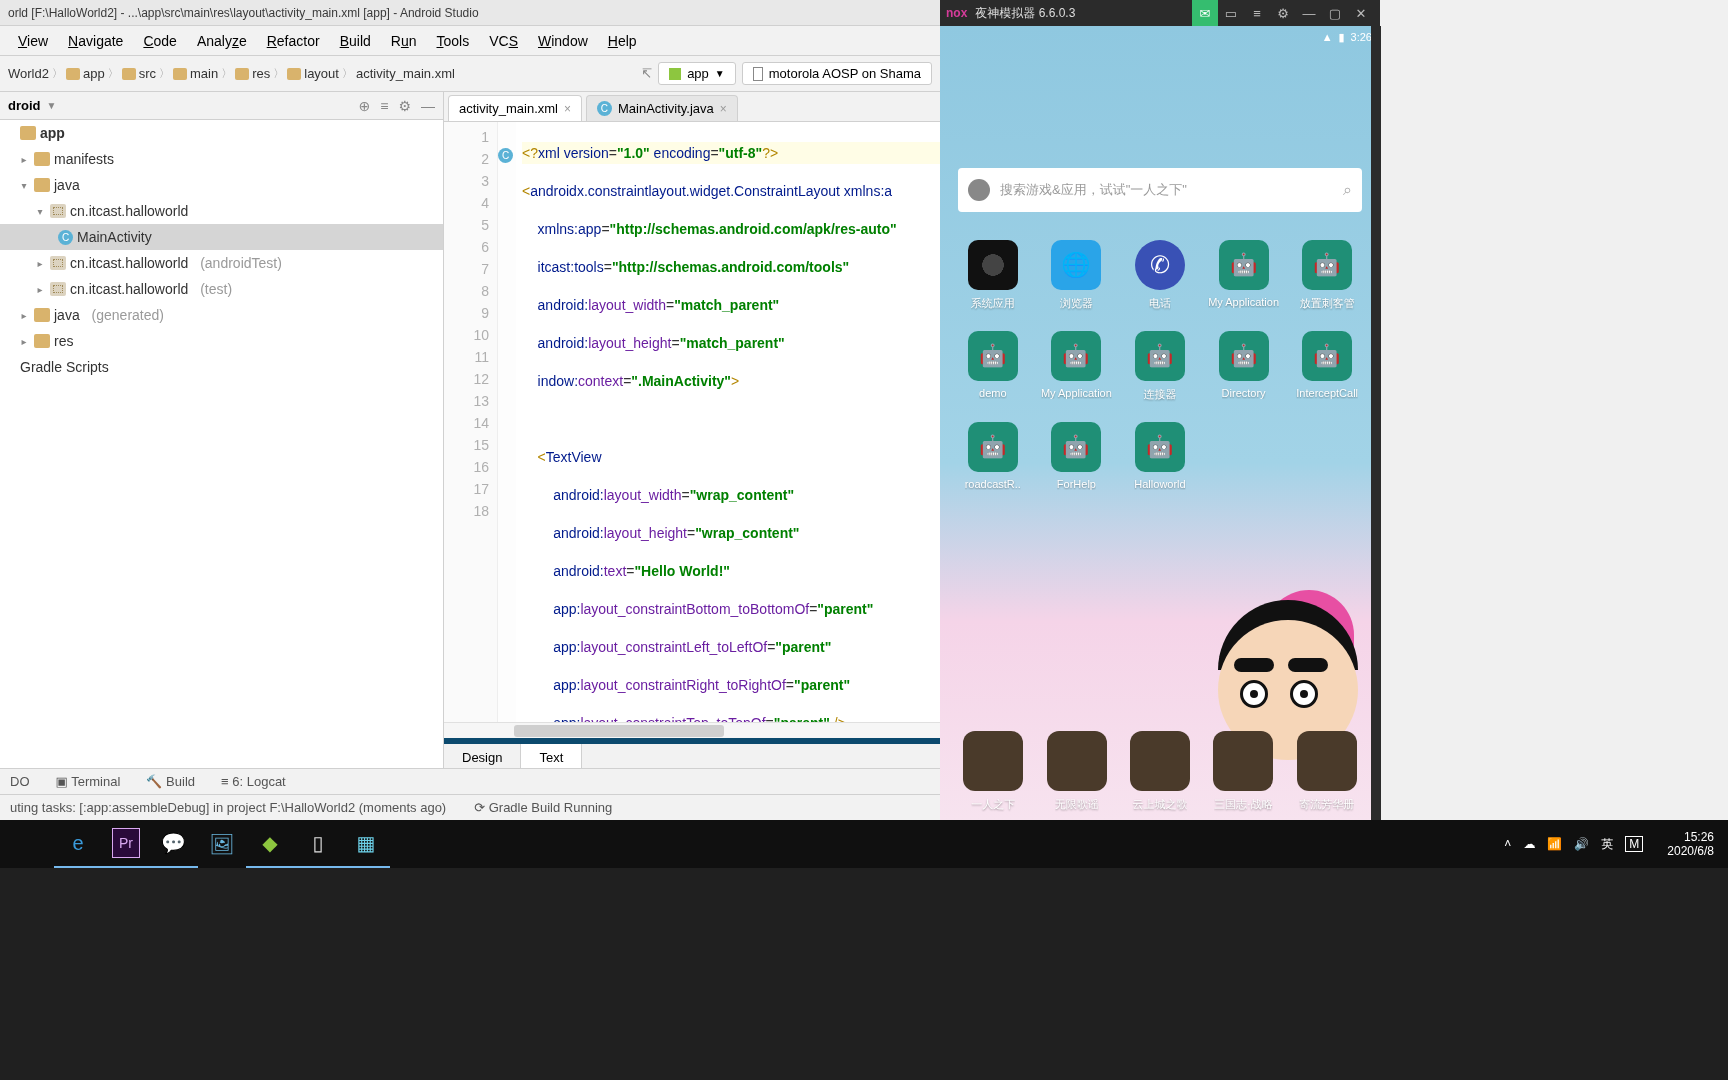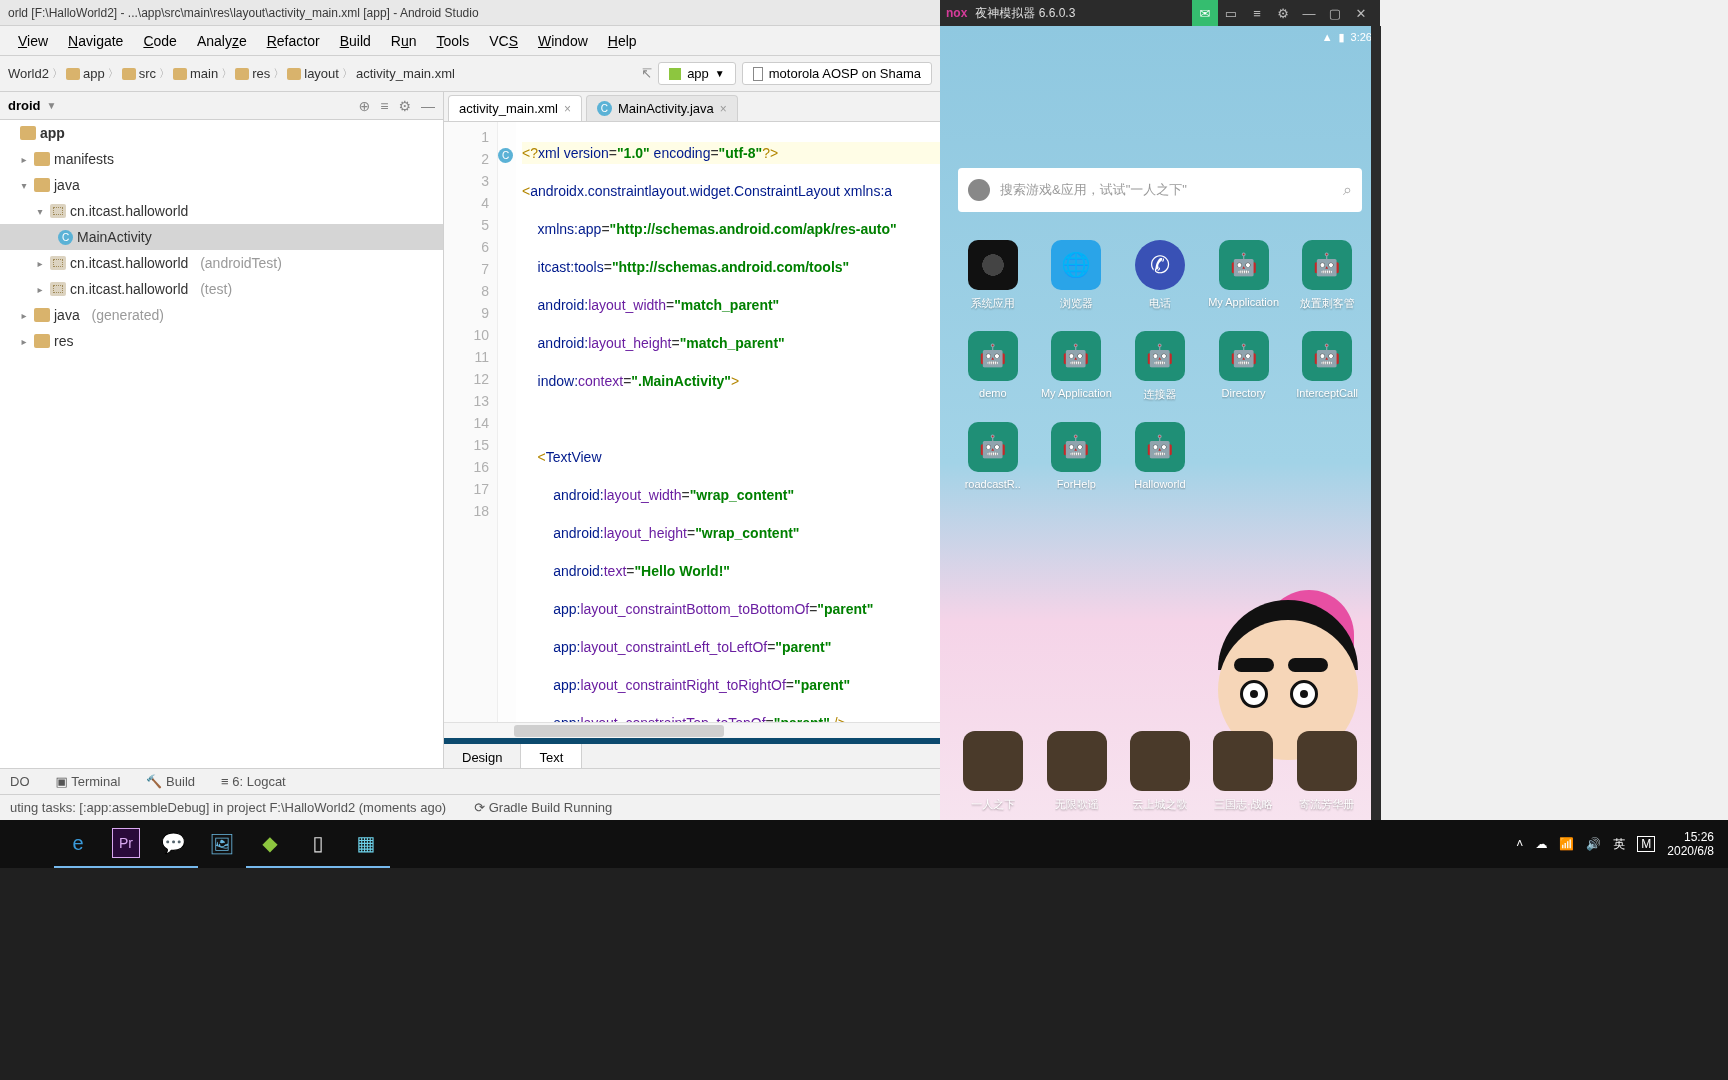--- a/index.html
+++ b/index.html
@@ -90,21 +90,21 @@
 .dino { position: absolute; left: 86px; bottom: 90px; width: 90px; height: 90px; background: #e74fa3; border-radius: 50% 50% 40% 40%; }
 .dino::before { content: ""; position: absolute; left: 14px; top: 16px; width: 24px; height: 24px; background: #fff; border-radius: 50%; border: 3px solid #111; }
 .dino::after { content: ""; position: absolute; left: 8px; bottom: 8px; width: 72px; height: 28px; background: #fff; border-radius: 14px; }
 .emu-sidebar { position: absolute; right: -1px; top: 26px; width: 10px; bottom: 0; background: #2b2b2b; }
 
 
 .taskbar { position: absolute; left: 0; right: 0; top: 820px; height: 48px; background: #101010; display: flex; align-items: center; padding: 0 6px; }
 .tb-btn { width: 48px; height: 48px; display: flex; align-items: center; justify-content: center; color: #fff; font-size: 20px; }
 .tb-btn.active { border-bottom: 2px solid #76b9ed; }
 .tray { margin-left: auto; display: flex; align-items: center; color: #fff; font-size: 12px; gap: 12px; padding-right: 8px; }
-.tray .clock { text-align: right; line-height: 1.2; }
+.tray .clock { text-align: right; line-height: 1.2; margin-left: 12px; }
 
 .rest { position: absolute; left: 0; right: 0; top: 868px; bottom: 0; background: #202020; }
 </style>
 </head>
 <body>
 
 <div class="ide">
   <div class="titlebar">
     <span>orld [F:\HalloWorld2] - ...\app\src\main\res\layout\activity_main.xml [app] - Android Studio</span>
   </div>
@@ -195,20 +195,24 @@
             <span class="cls-icon">C</span>
             <span>MainActivity</span>
           </div>
         <div class="tree-row" style="padding-left:34px"><span class="tw">▸</span><span class="pkg-icon"></span><span>cn.itcast.halloworld</span>&nbsp;<span class="dim">(androidTest)</span></div>
         <div class="tree-row" style="padding-left:34px"><span class="tw">▸</span><span class="pkg-icon"></span><span>cn.itcast.halloworld</span>&nbsp;<span class="dim">(test)</span></div>
         <div class="tree-row" style="padding-left:18px"><span class="tw">▸</span><span class="mod-icon"></span><span>java</span>&nbsp;<span class="dim">(generated)</span></div>
         <div class="tree-row" style="padding-left:18px">
             <span class="tw">▸</span>
             <span class="mod-icon"></span>
             <span>res</span>
+          </div>
+        <div class="tree-row">
+            <span class="tw"></span>
+            <span>Gradle Scripts</span>
           </div>
       </div>
     </div>
 
     <div class="editor-panel">
       <div class="tabs">
         <div class="tab active">
             <span>activity_main.xml</span>
             <span class="close">×</span>
           </div>

